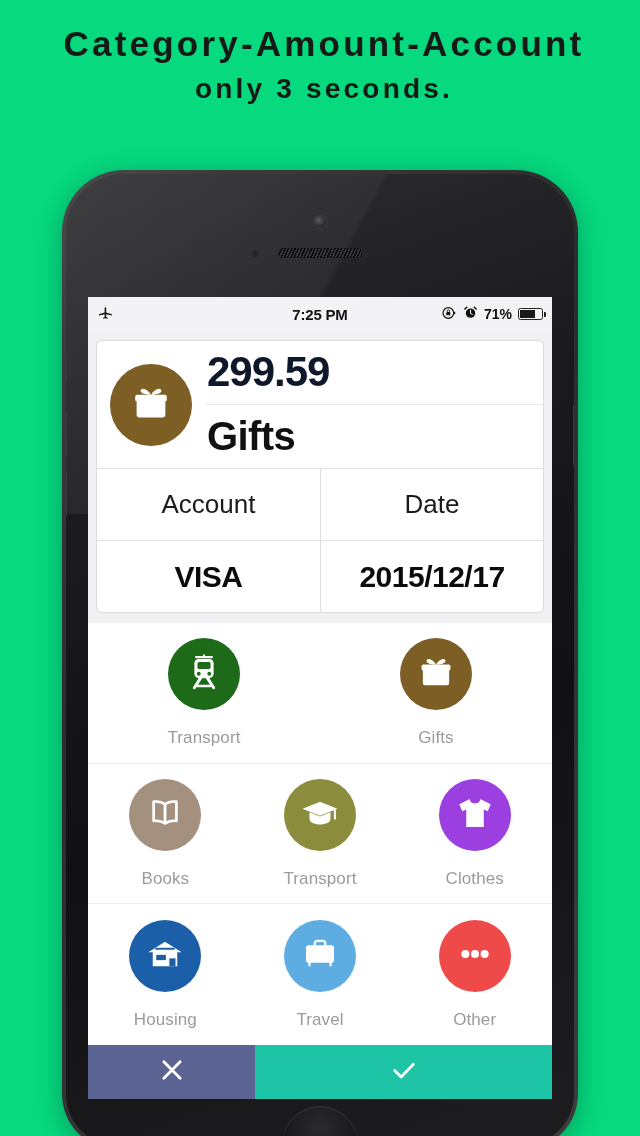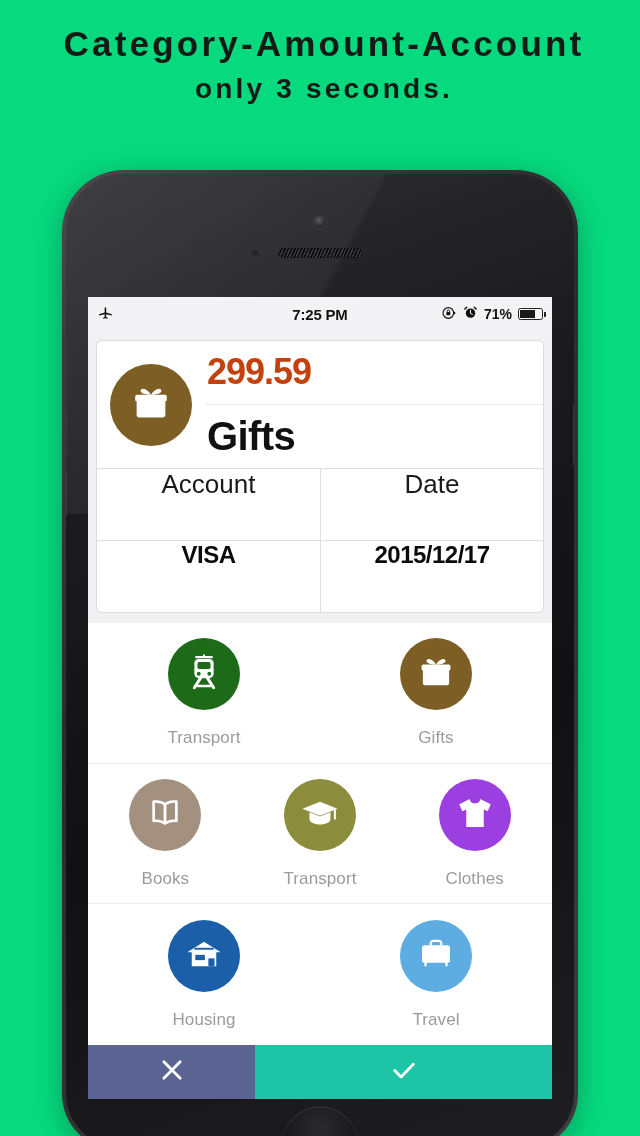--- a/index.html
+++ b/index.html
@@ -148,38 +148,38 @@
   }
   .cat-badge svg { width:46px; height:46px; }
   .card-top-right { flex:1 1 auto; display:flex; flex-direction:column; }
   .amount-row, .catname-row {
     flex:1 1 50%;
     display:flex; align-items:center;
     padding-left:2px;
   }
   .amount-row { border-bottom:1px solid #e6e6e8; }
   .amount-txt {
-    font-size:36px; font-weight:bold; color:#c2410c;
+    font-size:42px; font-weight:bold; color:#0f172a;
     letter-spacing:-1px;
   }
   .catname-txt {
     font-size:40px; font-weight:bold; color:#111;
     letter-spacing:-0.6px;
   }
   .card-row {
     display:flex; border-top:1px solid #e0e0e2;
   }
   .card-row .cell {
     flex:1 1 50%;
-    display:flex; align-items:flex-start; justify-content:center;
+    display:flex; align-items:center; justify-content:center;
     height:71px;
   }
   .card-row .cell + .cell { border-left:1px solid #e0e0e2; }
   .hdr-txt { font-size:26px; color:#1a1a1a; font-weight:normal; }
-  .val-txt { font-size:24px; color:#0b0b0b; font-weight:bold; letter-spacing:-0.5px; }
+  .val-txt { font-size:30px; color:#0b0b0b; font-weight:bold; letter-spacing:-0.5px; }
 
   
   .grid { flex:1 1 auto; background:#fff; display:flex; flex-direction:column; }
   .grid-row {
     flex:1 1 33.333%;
     display:flex;
     border-bottom:1px solid #eeeef0;
   }
   .grid-row:last-child { border-bottom:none; }
   .cat-cell {
@@ -396,20 +396,32 @@
               <span>
                 <svg viewBox="0 0 48 48">
                   <path d="M18 14v-2a3 3 0 013-3h6a3 3 0 013 3v2" fill="none" stroke="#fff" stroke-width="2.6"></path>
                   <rect x="8" y="14" width="32" height="20" rx="3" fill="#fff"></rect>
                   <path d="M12 34v3M36 34v3" stroke="#fff" stroke-width="2.6" stroke-linecap="round"></path>
                 </svg>
               </span>
             </div>
             <span class="cat-label">Travel</span>
           </div>
+          <div class="cat-cell">
+            <div class="cat-circle" style="background: rgb(238, 74, 74);">
+              <span>
+                <svg viewBox="0 0 48 48">
+                  <circle cx="13" cy="24" r="4.6" fill="#fff"></circle>
+                  <circle cx="24" cy="24" r="4.6" fill="#fff"></circle>
+                  <circle cx="35" cy="24" r="4.6" fill="#fff"></circle>
+                </svg>
+              </span>
+            </div>
+            <span class="cat-label">Other</span>
+          </div>
         </div>
 
       </div>
 
       <div class="actionbar">
         <div class="btn-cancel" style="background: rgb(90, 99, 145);">
           <span>
             <svg viewBox="0 0 24 24">
                 <path d="M5 5l14 14M19 5L5 19" stroke="#fff" stroke-width="2.4" stroke-linecap="round"></path>
               </svg>

